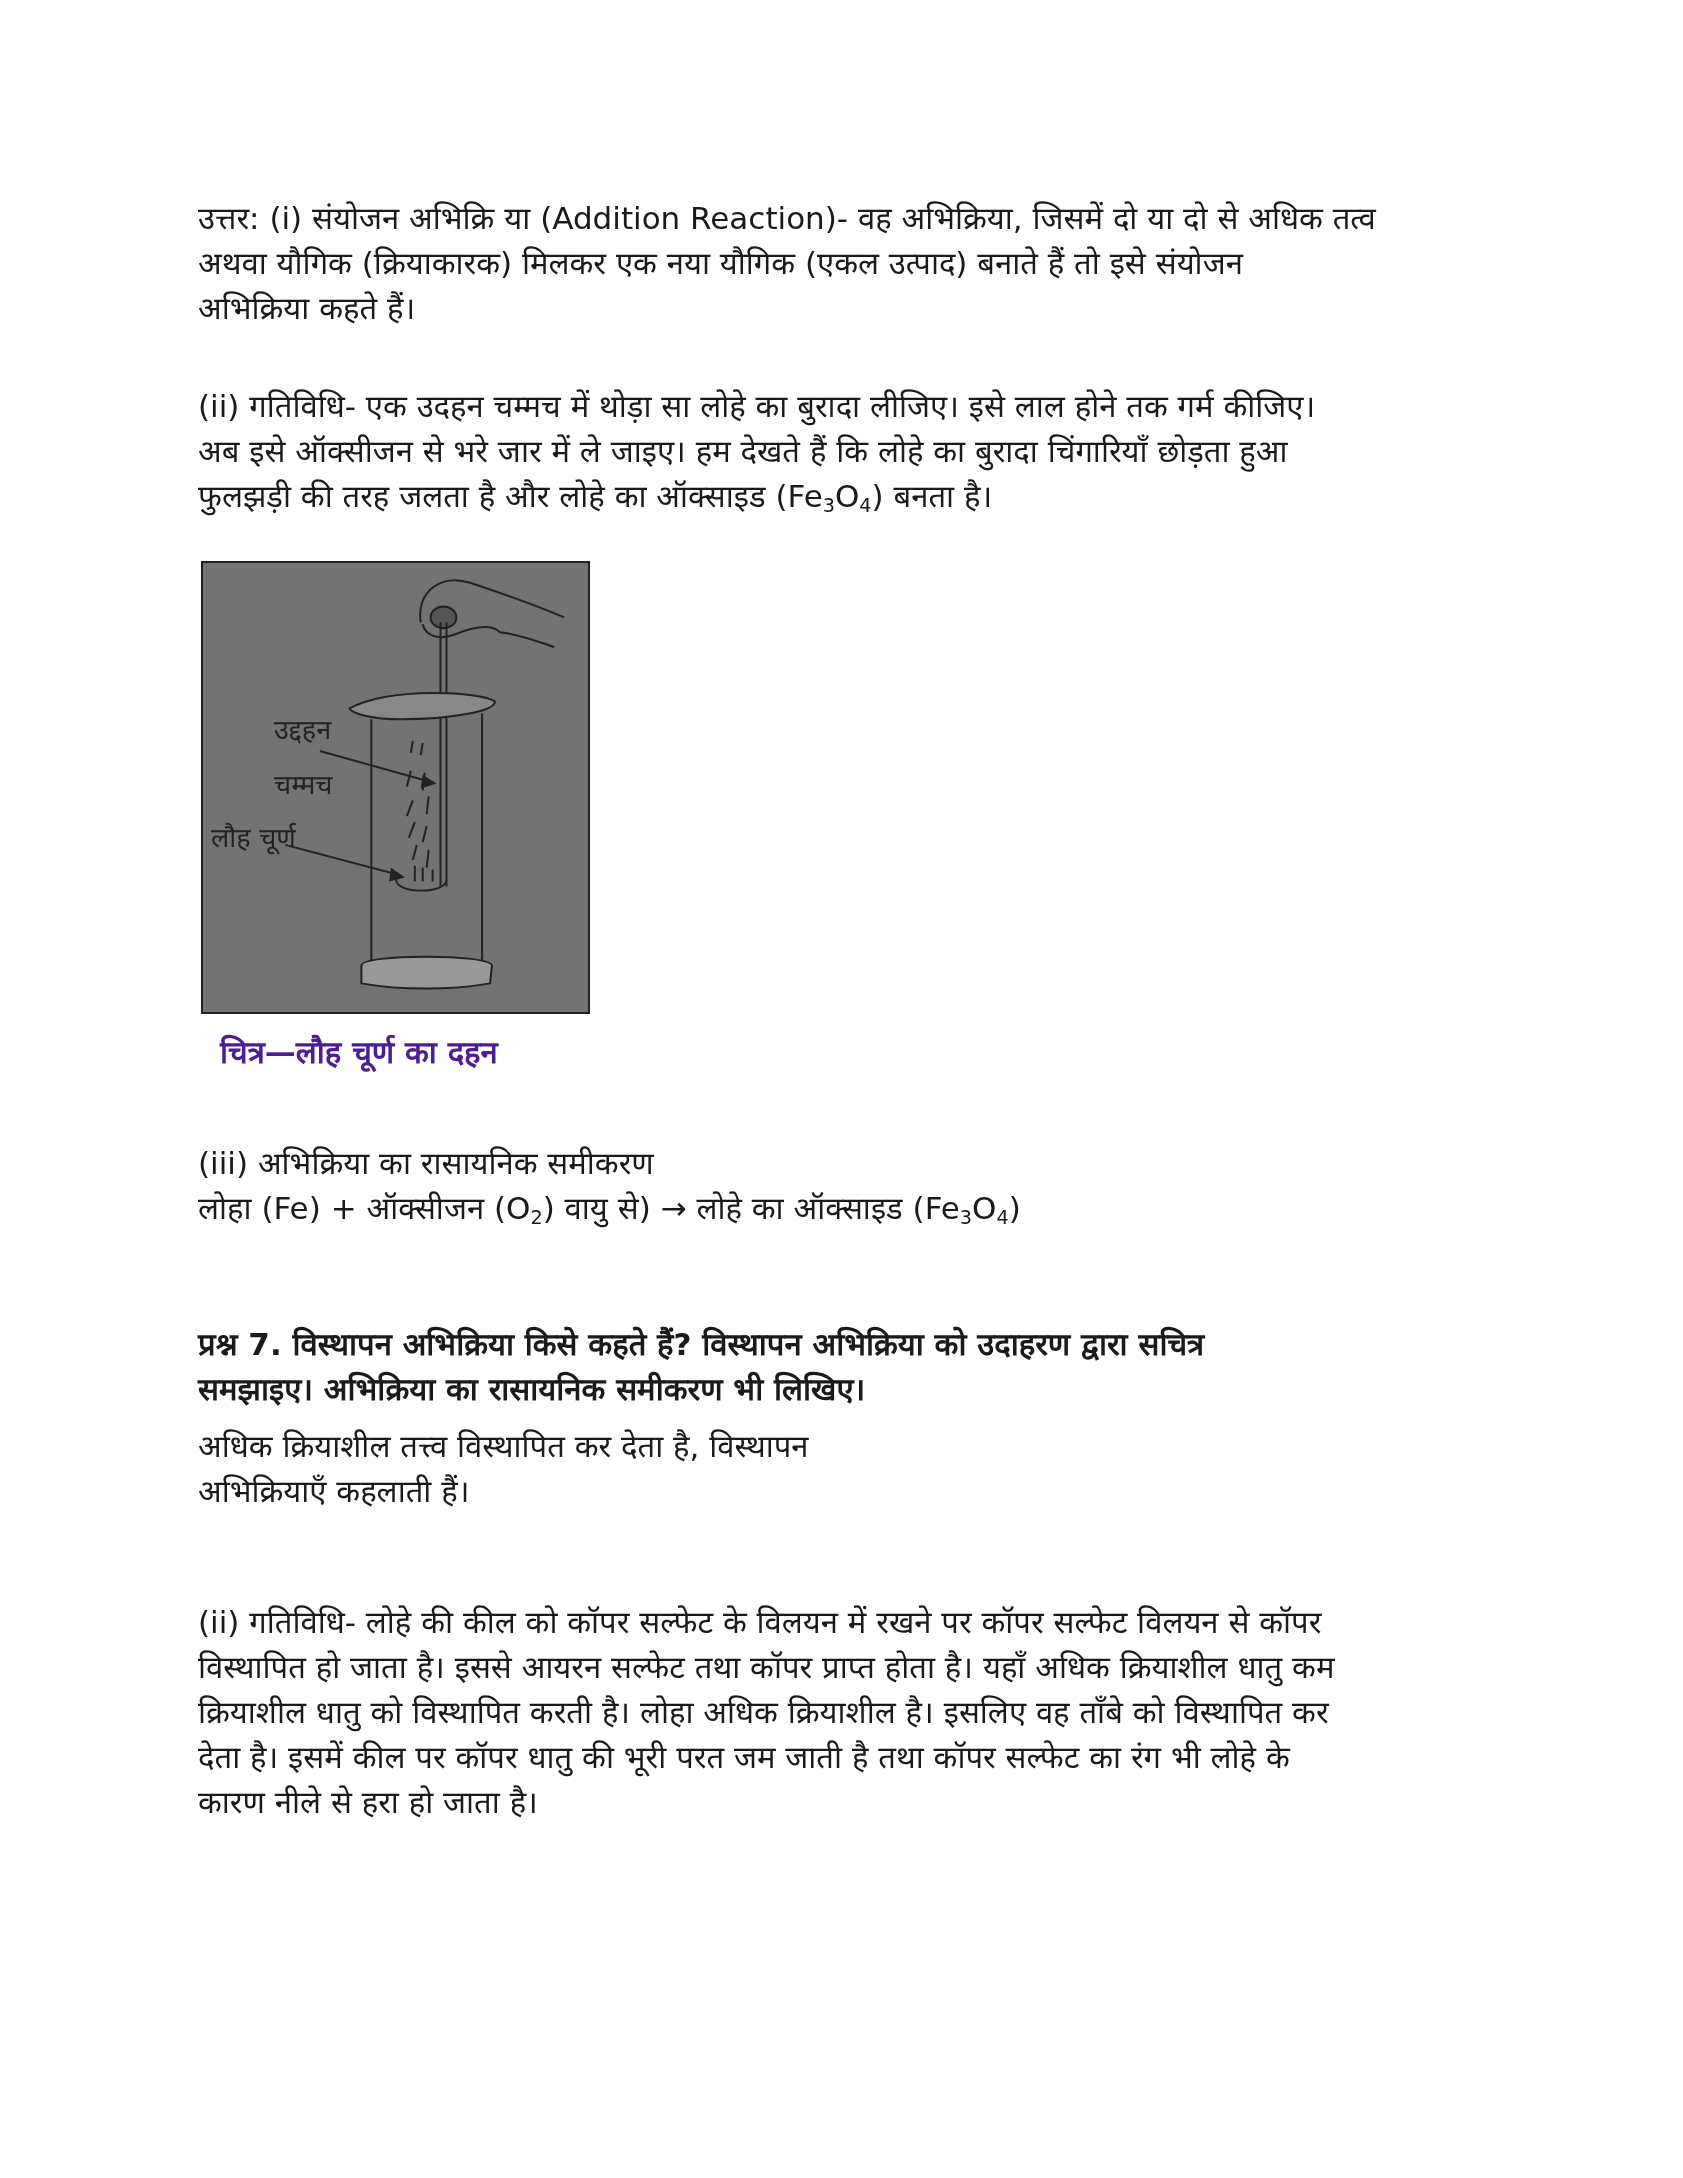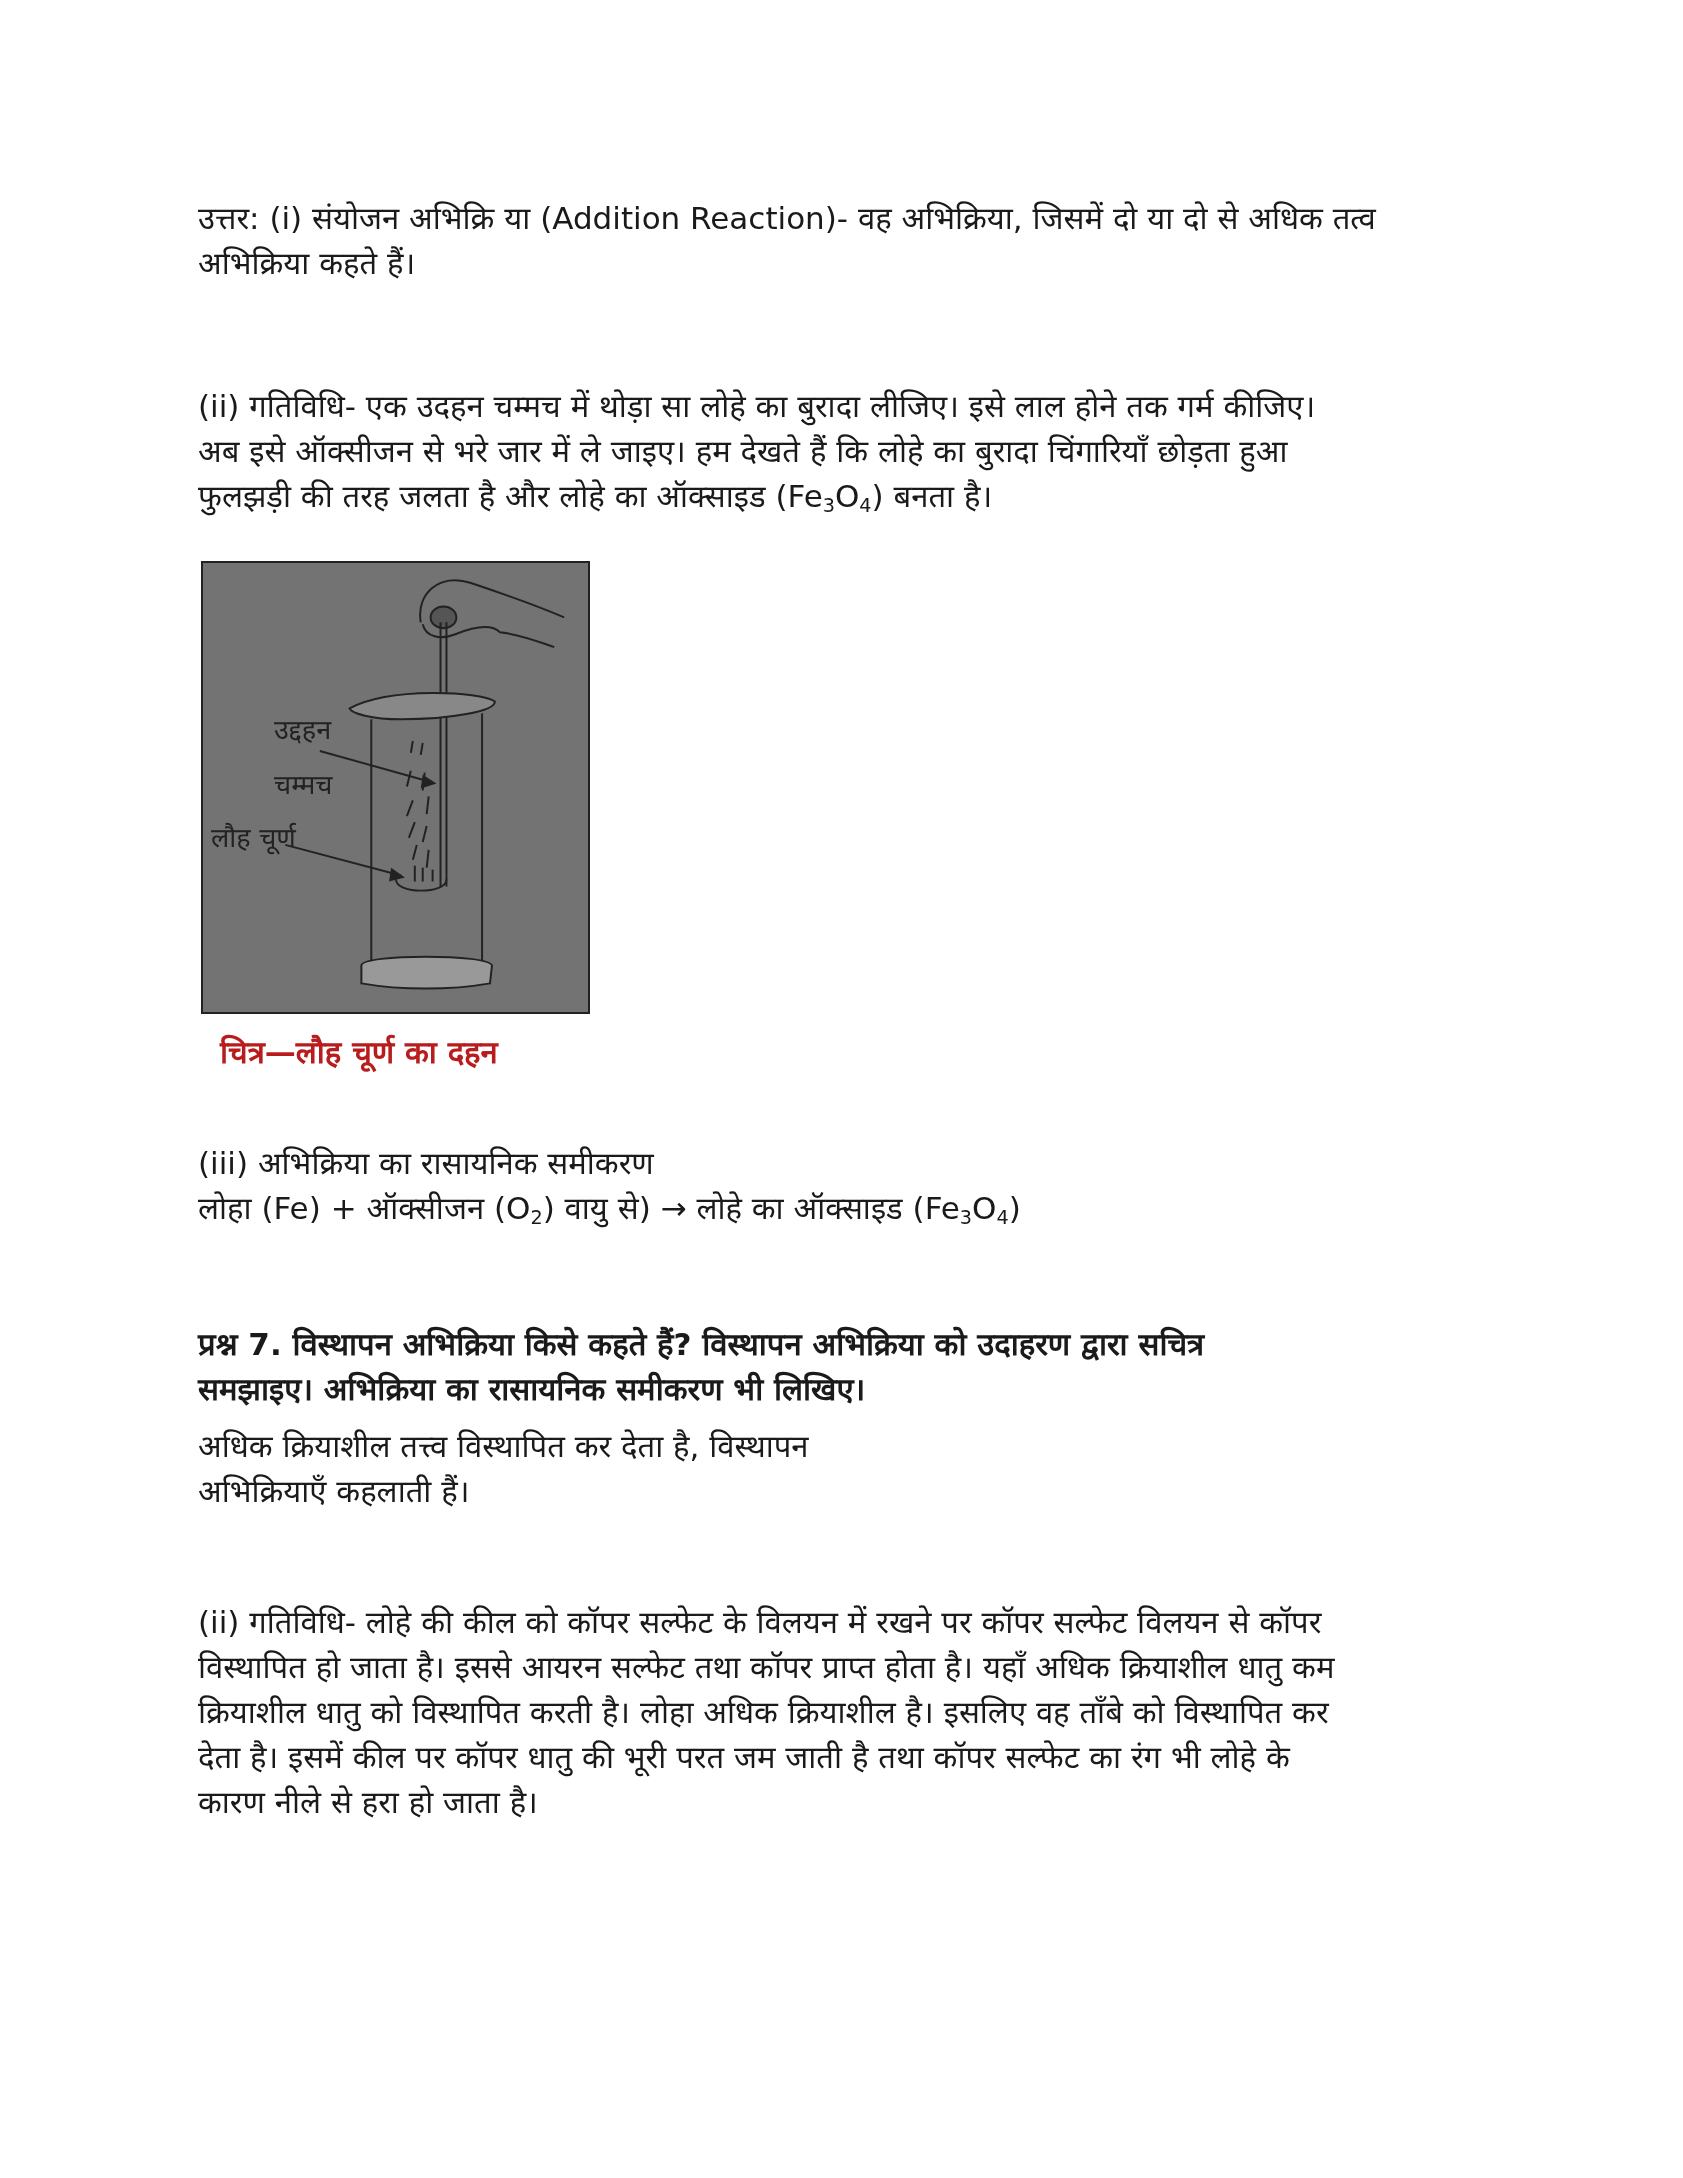--- a/index.html
+++ b/index.html
@@ -7,27 +7,28 @@
          font-family:"DejaVu Sans", "Liberation Sans", sans-serif; color:#1a1a1a; }
   .p { position:absolute; left:198px; width:1317px; font-size:31px; line-height:45px; }
   .p b { font-weight:normal; }
   .ln { display:block; white-space:nowrap; }
   sub { font-size:0.62em; vertical-align:-0.25em; line-height:0; }
   #fig { position:absolute; left:201px; top:561px; width:389px; height:453px;
          border:2px solid #222; box-sizing:border-box; background:#737373; }
   #fig svg { position:absolute; left:0; top:0; }
   .figlbl { position:absolute; font-size:27px; font-family:"DejaVu Serif", serif; color:#222; white-space:nowrap; }
   #caption { position:absolute; left:220px; top:1030px; font-size:31px; font-weight:bold;
-             font-family:"DejaVu Serif", serif; color:#b91c1c; white-space:nowrap; }
+             font-family:"DejaVu Serif", serif; color:#4c1d95; white-space:nowrap; }
 </style>
 </head>
 <body>
 
 <div class="p" style="top:196px;">
   <span class="ln"><b>उत्तर:</b> <b>(i) संयोजन अभिक्रि या</b> <span>(Addition Reaction)- वह अभिक्रिया, जिसमें दो या दो से अधिक तत्व</span></span>
+  <span class="ln">अथवा यौगिक (क्रियाकारक) मिलकर एक नया यौगिक (एकल उत्पाद) बनाते हैं तो इसे संयोजन</span>
   <span class="ln">अभिक्रिया कहते हैं।</span>
 </div>
 
 <div class="p" style="top:384px;">
   <span class="ln"><b>(ii) गतिविधि-</b><span> एक उदहन चम्मच में थोड़ा सा लोहे का बुरादा लीजिए। इसे लाल होने तक गर्म कीजिए।</span></span>
   <span class="ln">अब इसे ऑक्सीजन से भरे जार में ले जाइए। हम देखते हैं कि लोहे का बुरादा चिंगारियाँ छोड़ता हुआ</span>
   <span class="ln"><span>फुलझड़ी की तरह जलता है और लोहे का ऑक्साइड (Fe</span><sub>3</sub><span>O</span><sub>4</sub><span>) बनता है।</span></span>
 </div>
 
 <div id="fig">

